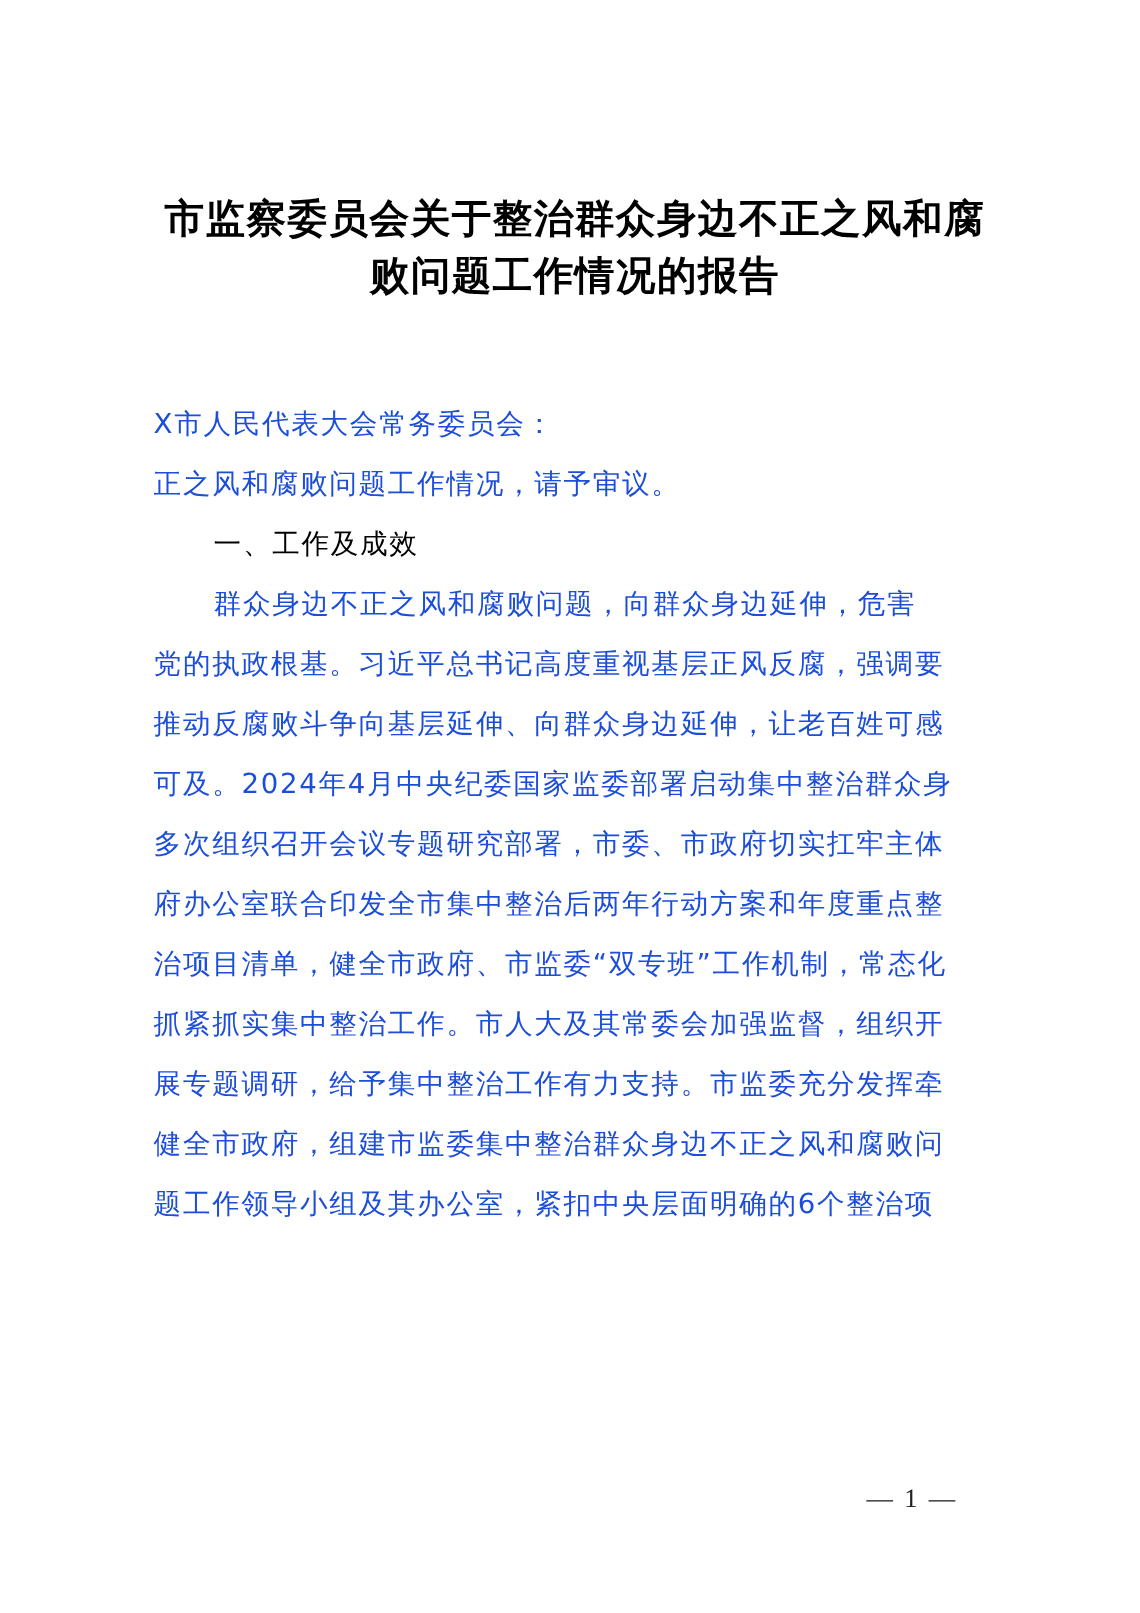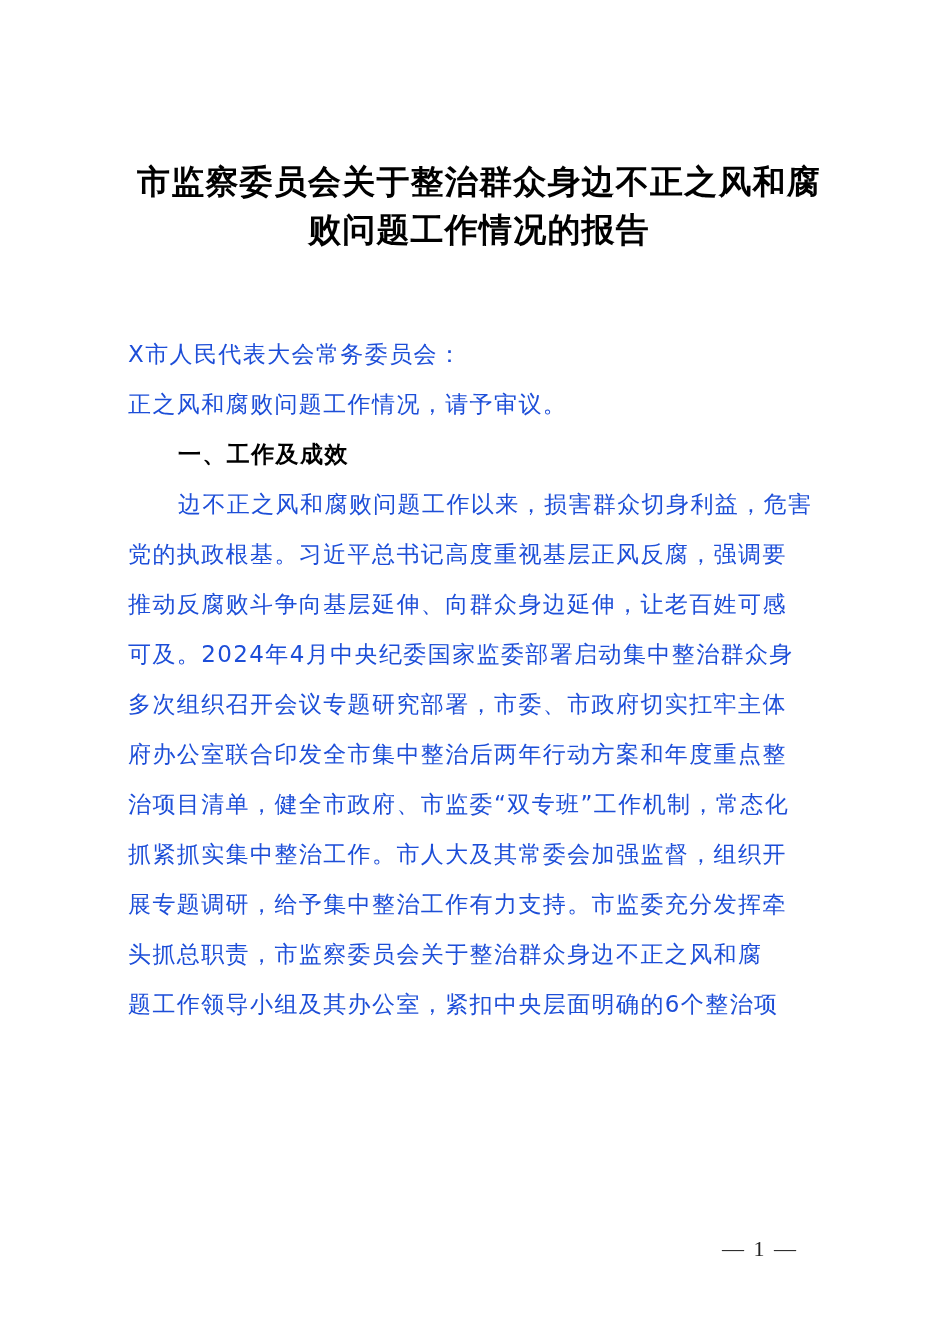--- a/index.html
+++ b/index.html
@@ -52,21 +52,21 @@
       font-size: 23px;
       white-space: nowrap;
       letter-spacing: 1.4px;
       font-family: "DejaVu Sans", "Liberation Serif", sans-serif;
       color: #1d4ed8;
     }
     .line.indent {
       padding-left: 50px;
     }
     .line.heading {
-      font-weight: bold;
+      font-weight: normal;
       padding-left: 50px;
       color: #000000;
     }
     .page-number {
       position: absolute;
       left: 715px;
       top: 1236px;
       width: 90px;
       text-align: center;
       font-family: "Liberation Serif", serif;
@@ -83,28 +83,28 @@
 
   <h1 class="title">
     <span class="title-line">市监察委员会关于整治群众身边不正之风和腐</span>
     <span class="title-line">败问题工作情况的报告</span>
   </h1>
 
   <div class="body-lines">
     <span class="line">X市人民代表大会常务委员会：</span>
     <span class="line">正之风和腐败问题工作情况，请予审议。</span>
     <span class="line heading">一、工作及成效</span>
-    <span class="line indent">边不正之风和腐败问题工作以来，损害群众切身利益，危害</span>
+    <span class="line indent">群众身边不正之风和腐败问题，向群众身边延伸，危害</span>
     <span class="line">党的执政根基。习近平总书记高度重视基层正风反腐，强调要</span>
     <span class="line">推动反腐败斗争向基层延伸、向群众身边延伸，让老百姓可感</span>
     <span class="line">可及。2024年4月中央纪委国家监委部署启动集中整治群众身</span>
     <span class="line">多次组织召开会议专题研究部署，市委、市政府切实扛牢主体</span>
     <span class="line">府办公室联合印发全市集中整治后两年行动方案和年度重点整</span>
     <span class="line">治项目清单，健全市政府、市监委“双专班”工作机制，常态化</span>
     <span class="line">抓紧抓实集中整治工作。市人大及其常委会加强监督，组织开</span>
     <span class="line">展专题调研，给予集中整治工作有力支持。市监委充分发挥牵</span>
-    <span class="line">头抓总职责，市监察委员会关于整治群众身边不正之风和腐</span>
+    <span class="line">健全市政府，组建市监委集中整治群众身边不正之风和腐败问</span>
     <span class="line">题工作领导小组及其办公室，紧扣中央层面明确的6个整治项</span>
   </div>
 
   <div class="page-number">— 1 —</div>
 
 </div>
 
 </body></html>

